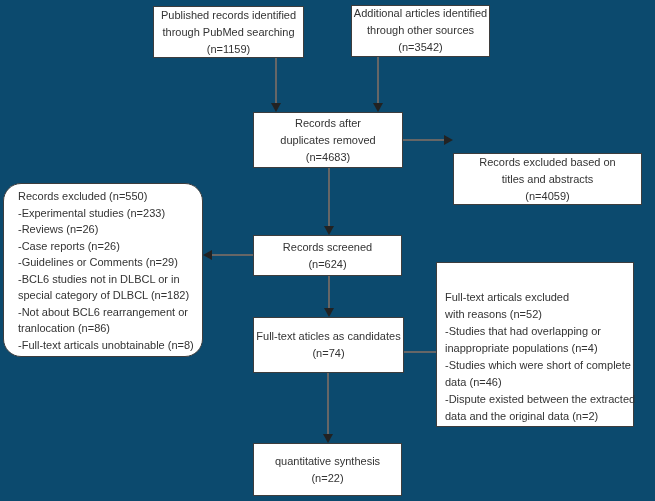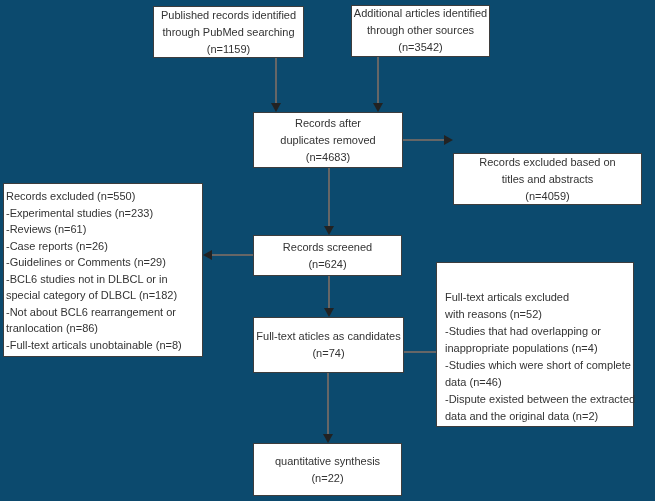--- a/index.html
+++ b/index.html
@@ -104,24 +104,24 @@
 
   <div class="box center" style="left:453px; top:113px; width:189px; height:52px;margin-top:40px;">
     <div class="ln">Records excluded based on</div>
     <div class="ln">titles and abstracts</div>
     <div class="ln">(n=4059)</div>
   </div>
 
   <div class="vline" style="left:328px; top:168px; height:58px;"></div>
   <div class="tri-down" style="left:324px; top:226px;"></div>
 
-  <div class="box list" style="left:3px; top:183px; width:200px; height:174px; padding:4px 2px;">
+  <div class="box list" style="left:3px; top:183px; width:200px; height:174px; padding:4px 14px;border-radius:18px;">
     <div class="ln">Records excluded (n=550)</div>
     <div class="ln">-Experimental studies (n=233)</div>
-    <div class="ln">-Reviews (n=61)</div>
+    <div class="ln">-Reviews (n=26)</div>
     <div class="ln">-Case reports (n=26)</div>
     <div class="ln">-Guidelines or Comments (n=29)</div>
     <div class="ln">-BCL6 studies not in DLBCL or in</div>
     <div class="ln">special category of DLBCL (n=182)</div>
     <div class="ln">-Not about BCL6 rearrangement or</div>
     <div class="ln">tranlocation (n=86)</div>
     <div class="ln">-Full-text articals unobtainable (n=8)</div>
   </div>
 
   <div class="box center" style="left:253px; top:235px; width:149px; height:41px;">

